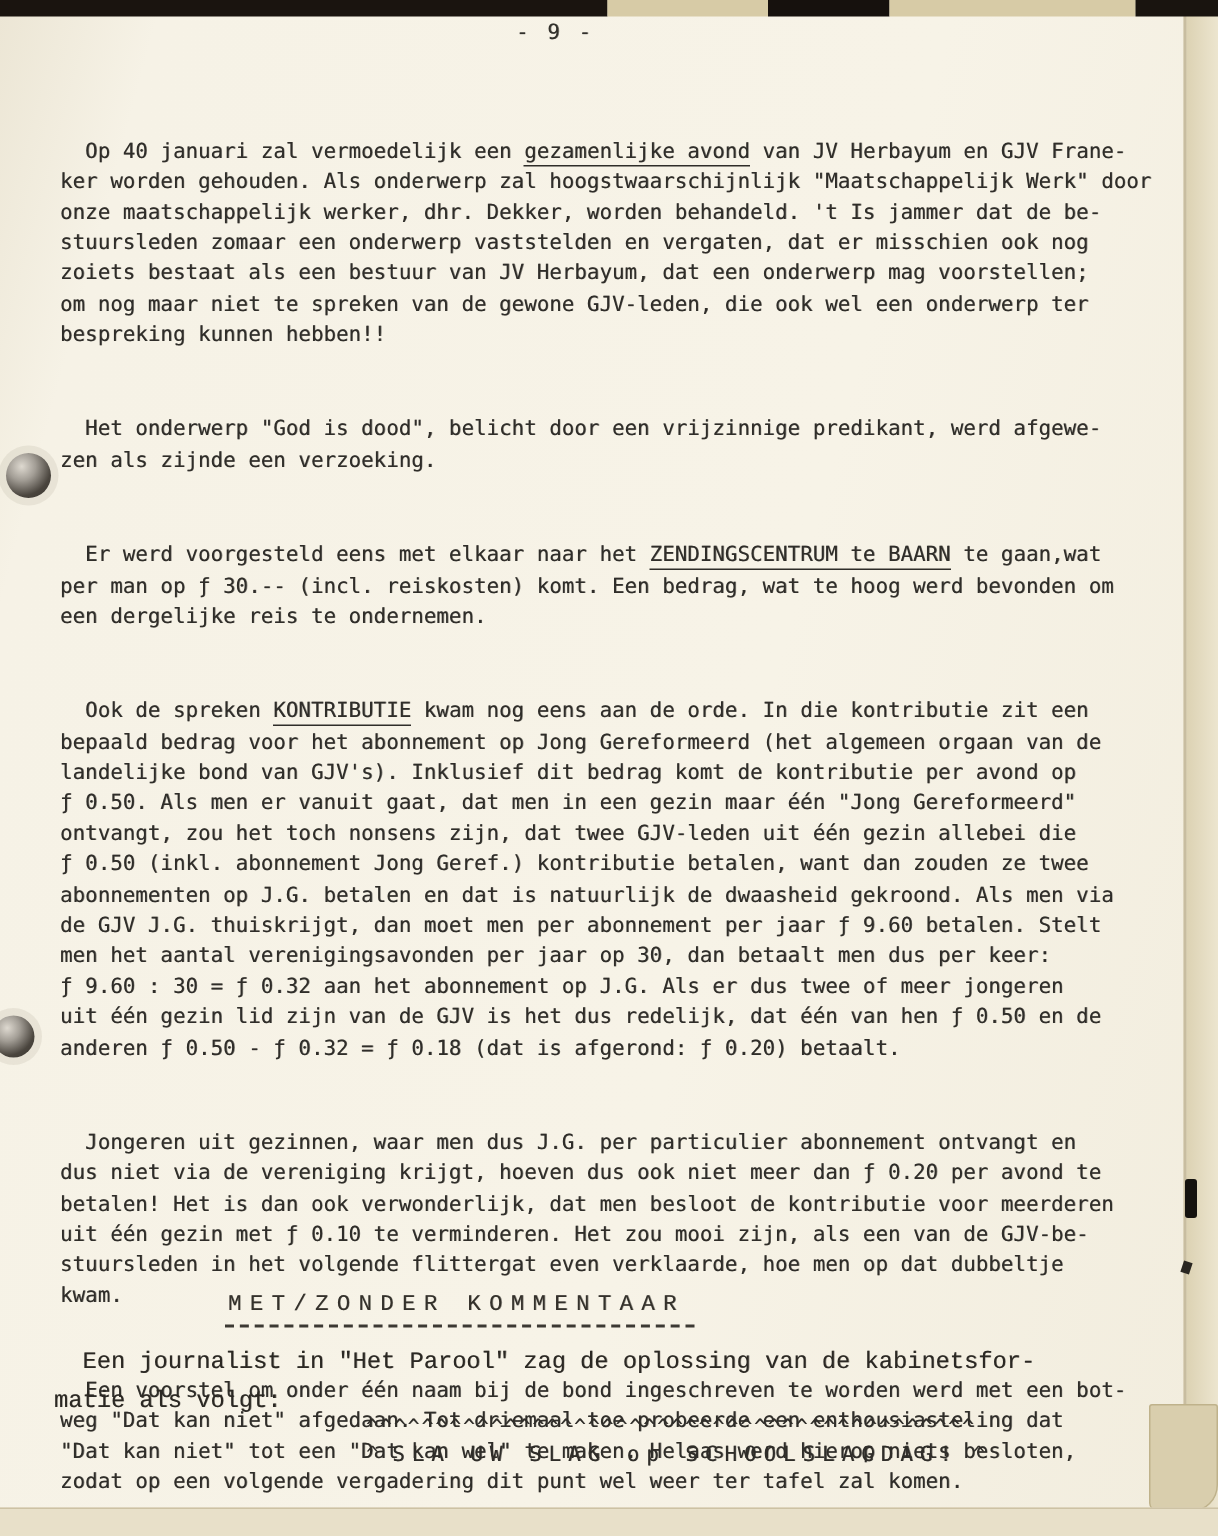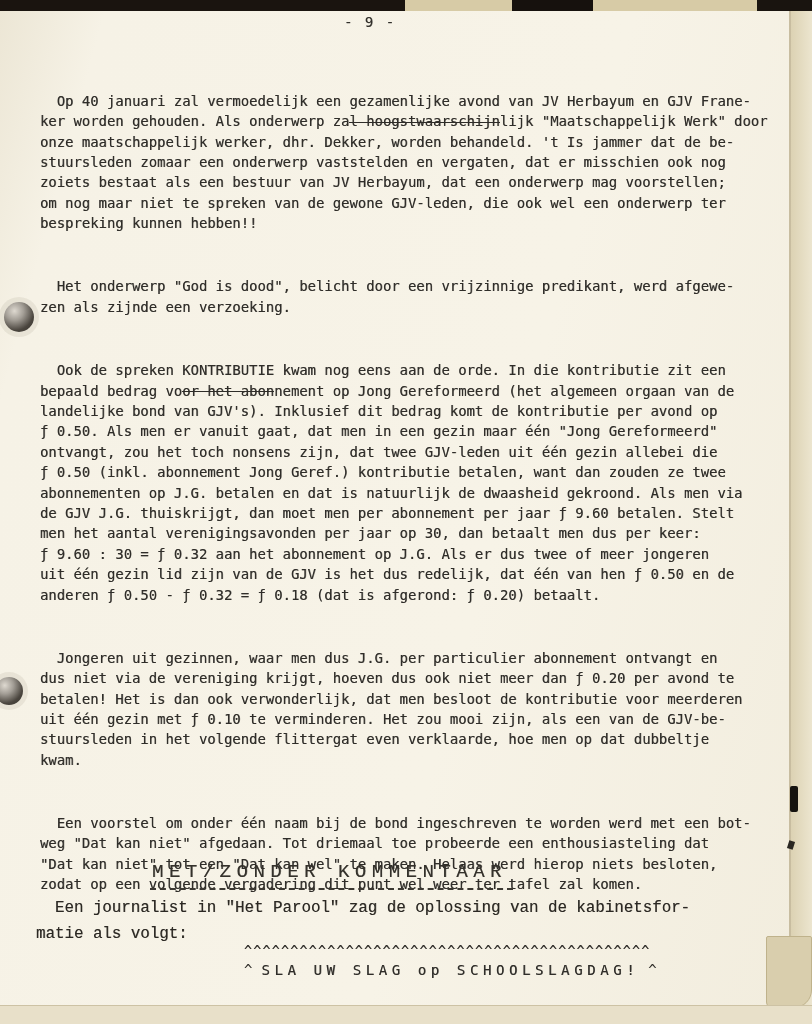--- a/index.html
+++ b/index.html
@@ -55,25 +55,25 @@
     position:absolute; left:344px; top:14px; z-index:10;
     font-size:14px; letter-spacing:2px; color:#32302b;
     text-shadow:0.4px 0 0 rgba(50,48,43,0.55);
   }
   .body-text {
     position:absolute; left:40px; top:50px; width:746px; z-index:10;
     color:#2f2d29; font-size:13.9px; line-height:20.4px; white-space:pre;
     text-shadow:0.4px 0 0 rgba(47,45,41,0.55);
   }
   .para { margin-bottom:2px; position:relative; }
-  .u { border-bottom:1.5px solid currentColor; padding-bottom:13px; }
+  .u { border-bottom:1.5px solid currentColor; padding-bottom:1px; }
 
   .heading {
     position:absolute; left:150px; top:861px; z-index:10;
-    font-family:"Liberation Mono", monospace; font-size:19px; letter-spacing:5.5px;
+    font-family:"Liberation Mono", monospace; font-size:15px; letter-spacing:5.5px;
     color:#34312b; border-bottom:2.5px dashed #3c3933; padding:0 6px 5px 2px;
     text-shadow:0.4px 0 0 rgba(52,49,43,0.5); white-space:pre;
   }
   .intro {
     position:absolute; left:36px; top:896px; z-index:10;
     font-family:"Liberation Mono", monospace; font-size:15.8px; line-height:25.5px;
     white-space:pre; color:#2b2823; text-shadow:0.4px 0 0 rgba(43,40,35,0.5);
   }
   .banner { position:absolute; left:244px; top:944px; z-index:10; color:#2f2d29; }
   .banner .carets {
@@ -113,20 +113,23 @@
   <div class="body-text">
     <p class="para"><span>  Op 40 januari zal vermoedelijk een </span><span class="u">gezamenlijke avond</span><span> van JV Herbayum en GJV Frane-
 ker worden gehouden. Als onderwerp zal hoogstwaarschijnlijk "Maatschappelijk Werk" door
 onze maatschappelijk werker, dhr. Dekker, worden behandeld. 't Is jammer dat de be-
 stuursleden zomaar een onderwerp vaststelden en vergaten, dat er misschien ook nog
 zoiets bestaat als een bestuur van JV Herbayum, dat een onderwerp mag voorstellen;
 om nog maar niet te spreken van de gewone GJV-leden, die ook wel een onderwerp ter
 bespreking kunnen hebben!!</span></p>
     <p class="para"><span>  Het onderwerp "God is dood", belicht door een vrijzinnige predikant, werd afgewe-
 zen als zijnde een verzoeking.</span></p>
+    <p class="para"><span>  Er werd voorgesteld eens met elkaar naar het </span><span class="u">ZENDINGSCENTRUM te BAARN</span><span> te gaan,wat
+per man op ƒ 30.-- (incl. reiskosten) komt. Een bedrag, wat te hoog werd bevonden om
+een dergelijke reis te ondernemen.</span></p>
     <p class="para"><span>  Ook de spreken </span><span class="u">KONTRIBUTIE</span><span> kwam nog eens aan de orde. In die kontributie zit een
 bepaald bedrag voor het abonnement op Jong Gereformeerd (het algemeen orgaan van de
 landelijke bond van GJV's). Inklusief dit bedrag komt de kontributie per avond op
 ƒ 0.50. Als men er vanuit gaat, dat men in een gezin maar één "Jong Gereformeerd"
 ontvangt, zou het toch nonsens zijn, dat twee GJV-leden uit één gezin allebei die
 ƒ 0.50 (inkl. abonnement Jong Geref.) kontributie betalen, want dan zouden ze twee
 abonnementen op J.G. betalen en dat is natuurlijk de dwaasheid gekroond. Als men via
 de GJV J.G. thuiskrijgt, dan moet men per abonnement per jaar ƒ 9.60 betalen. Stelt
 men het aantal verenigingsavonden per jaar op 30, dan betaalt men dus per keer:
 ƒ 9.60 : 30 = ƒ 0.32 aan het abonnement op J.G. Als er dus twee of meer jongeren

